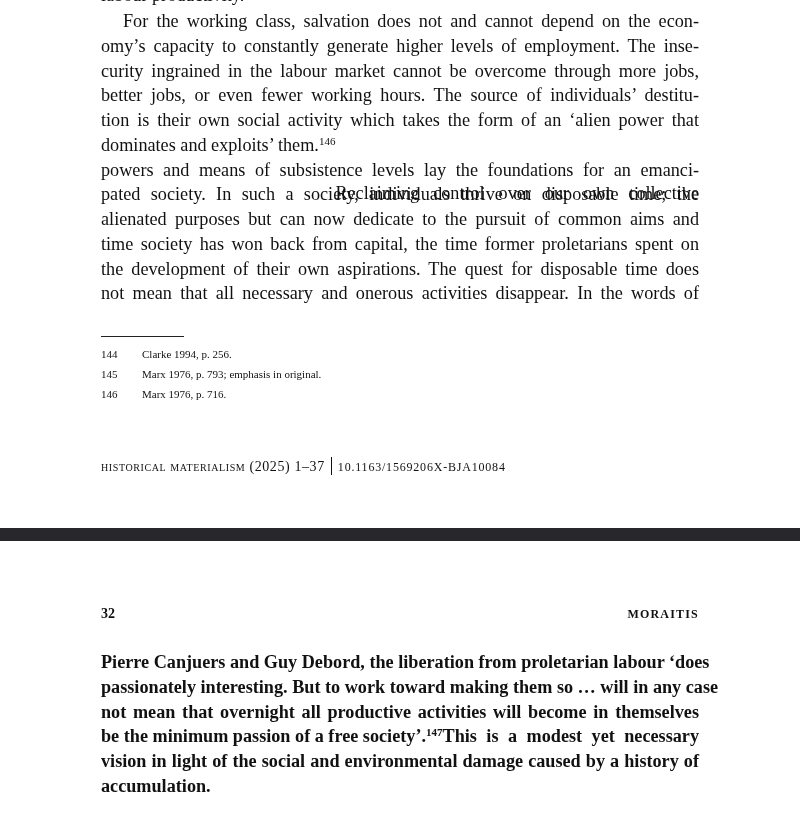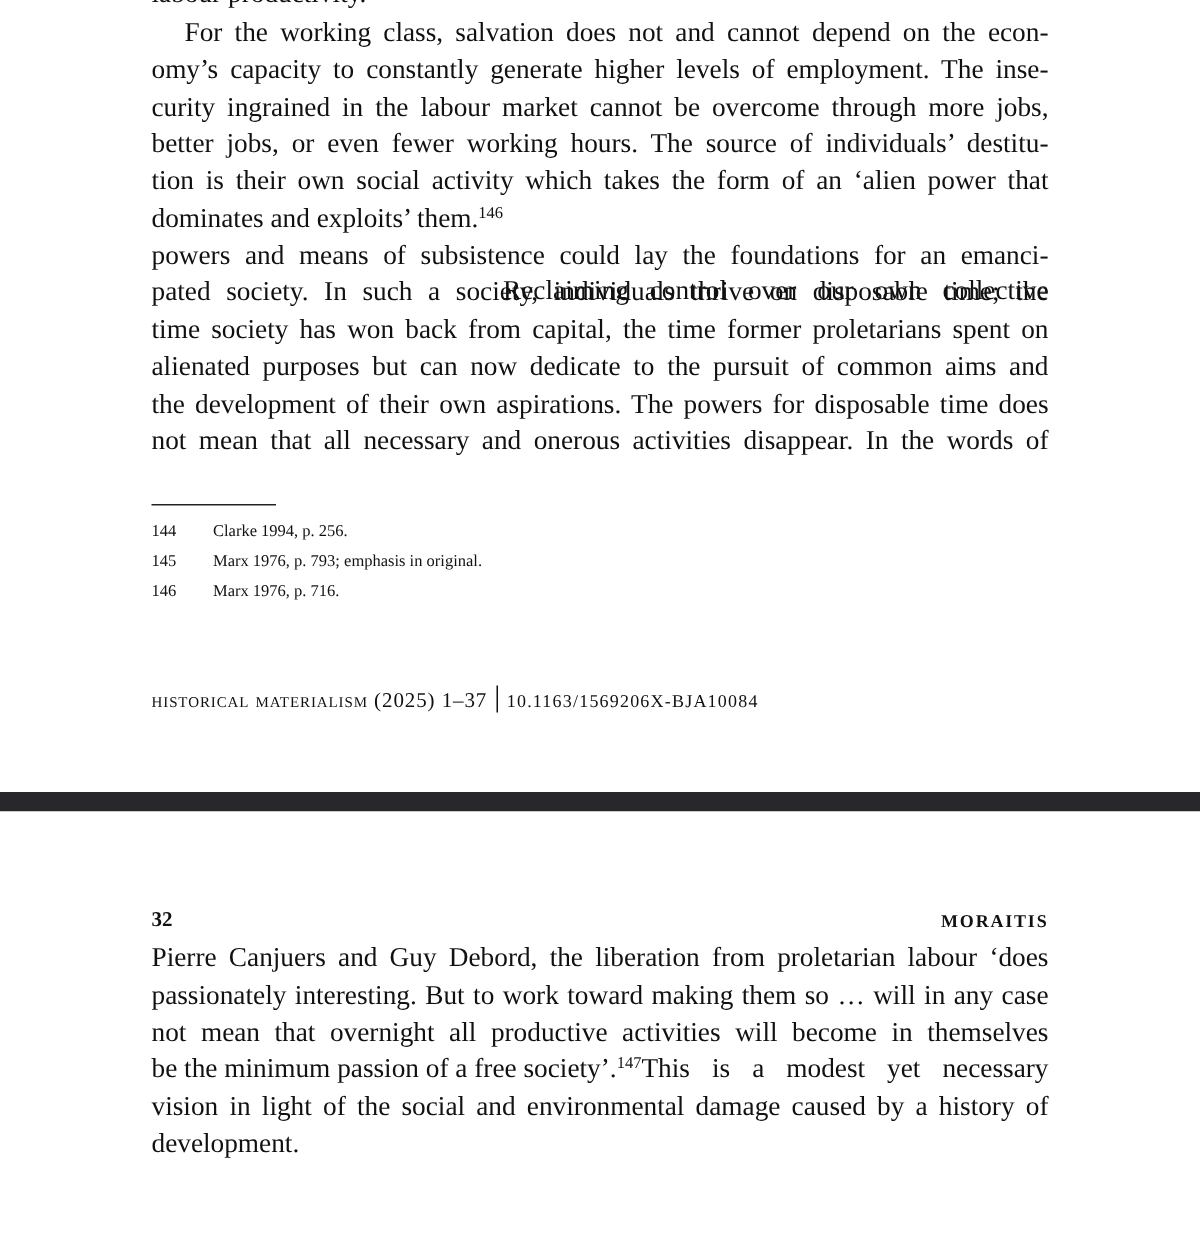--- a/index.html
+++ b/index.html
@@ -49,25 +49,25 @@
   <div class="body-lines" style="top:9px;">
     <div class="line indent">For the working class, salvation does not and cannot depend on the econ-</div>
     <div class="line">omy’s capacity to constantly generate higher levels of employment. The inse-</div>
     <div class="line">curity ingrained in the labour market cannot be overcome through more jobs,</div>
     <div class="line">better jobs, or even fewer working hours. The source of individuals’ destitu-</div>
     <div class="line">tion is their own social activity which takes the form of an ‘alien power that</div>
     <div class="line" style="text-align-last:left; display:flex; justify-content:center;">
       <span><span>dominates and exploits’ them.</span><sup class="fn">146</sup></span>
         <span style="flex:1; text-align:justify; text-align-last:justify; white-space:normal; word-spacing:0;margin-top:48px;"> Reclaiming control over our own collective</span>
     </div>
-    <div class="line">powers and means of subsistence could lay the foundations for an emanci-</div>
+    <div class="line">powers and means of subsistence levels lay the foundations for an emanci-</div>
     <div class="line">pated society. In such a society, individuals thrive on disposable time; the</div>
+    <div class="line">alienated purposes but can now dedicate to the pursuit of common aims and</div>
     <div class="line">time society has won back from capital, the time former proletarians spent on</div>
-    <div class="line">alienated purposes but can now dedicate to the pursuit of common aims and</div>
-    <div class="line">the development of their own aspirations. The powers for disposable time does</div>
+    <div class="line">the development of their own aspirations. The quest for disposable time does</div>
     <div class="line">not mean that all necessary and onerous activities disappear. In the words of</div>
   </div>
 
   <div class="fn-rule"></div>
   <div class="footnotes">
     <div class="footnote">
       <span class="num">144</span>
       <span>Clarke 1994, p. 256.</span>
     </div>
     <div class="footnote">
@@ -87,23 +87,23 @@
 
 <div class="divider"></div>
 
 <div class="page page-bottom"></div>
 
 <div class="page-header">
   <span class="page-num">32</span>
   <span class="author">MORAITIS</span>
 </div>
 
-<div class="body-lines" style="top:626px;">
+<div class="body-lines" style="top:650px;font-weight:bold;">
   <div class="line">Pierre Canjuers and Guy Debord, the liberation from proletarian labour ‘does</div>
   <div class="line">passionately interesting. But to work toward making them so … will in any case</div>
   <div class="line">not mean that overnight all productive activities will become in themselves</div>
   <div class="line" style="text-align-last:left; display:flex;">
     <span><span>be the minimum passion of a free society’.</span><sup class="fn">147</sup></span>
       <span style="flex:1; text-align:justify; text-align-last:justify; white-space:normal;"> This is a modest yet necessary</span>
   </div>
   <div class="line">vision in light of the social and environmental damage caused by a history of</div>
-  <div class="line last">development.</div>
+  <div class="line last">accumulation.</div>
 </div>
 
 </body></html>

